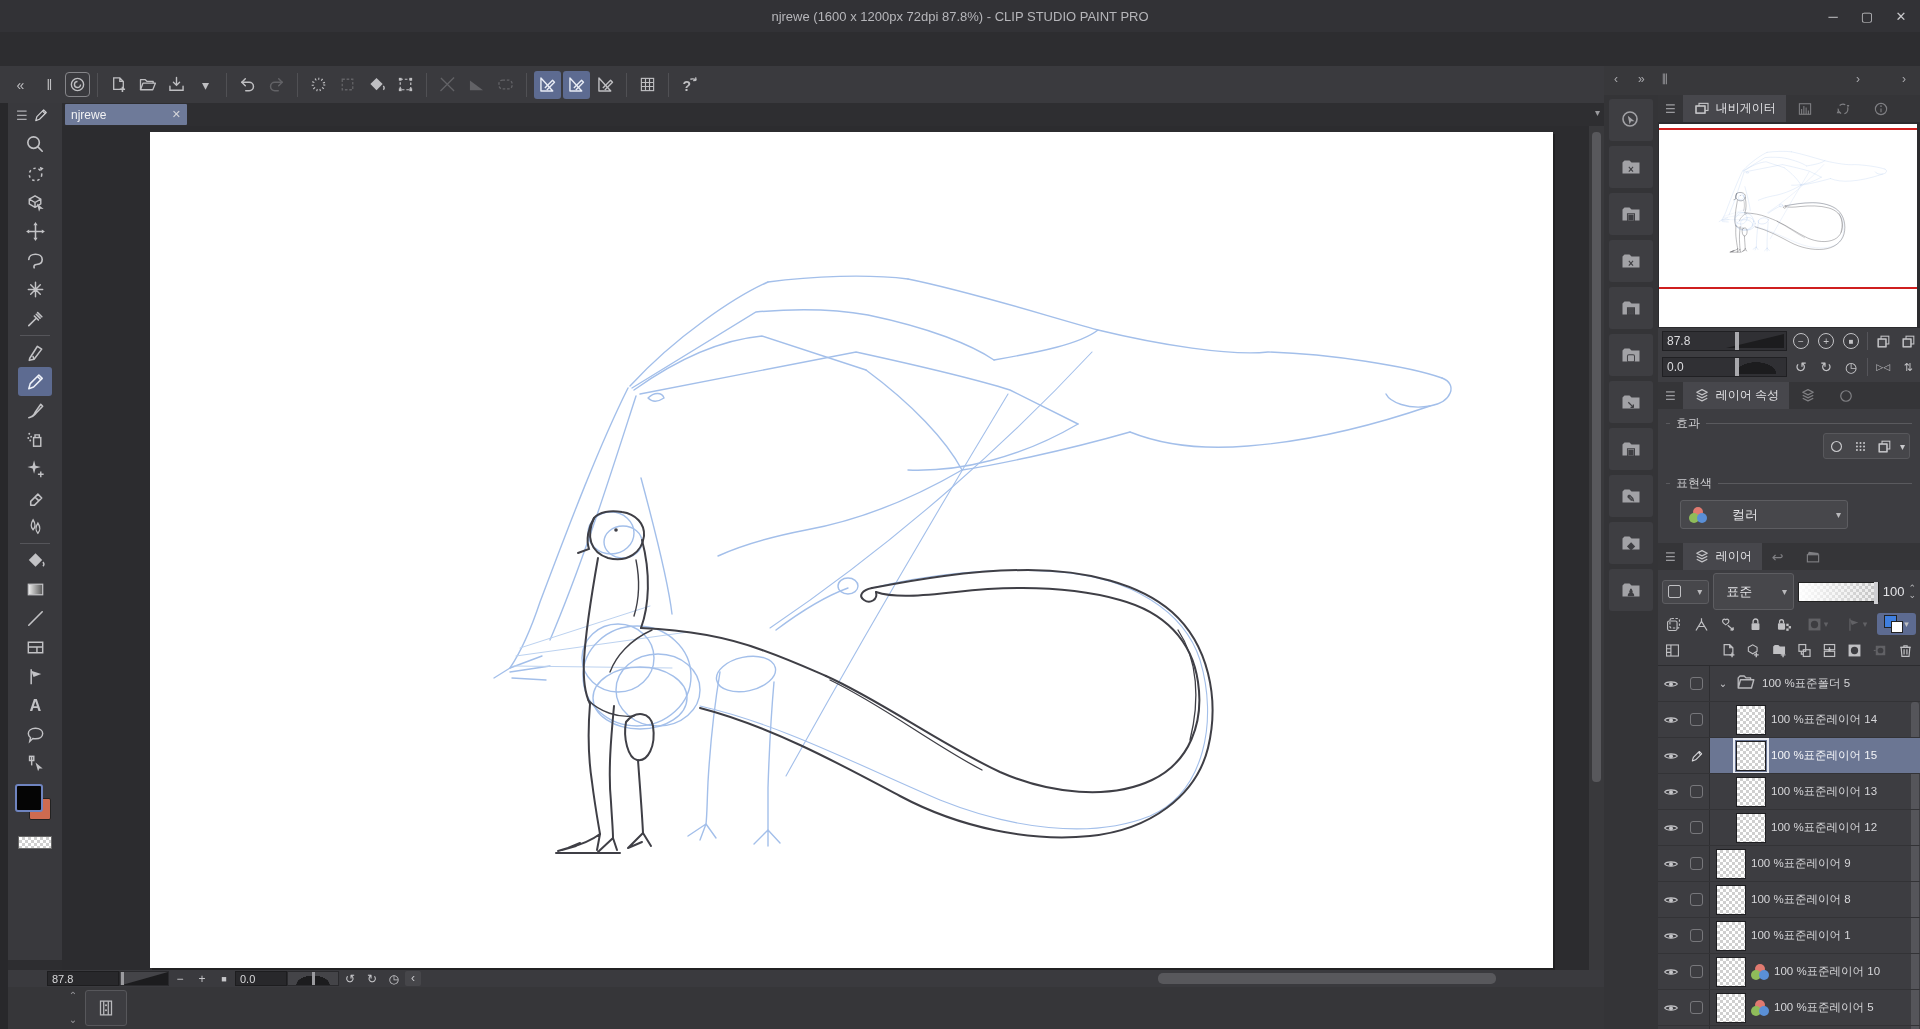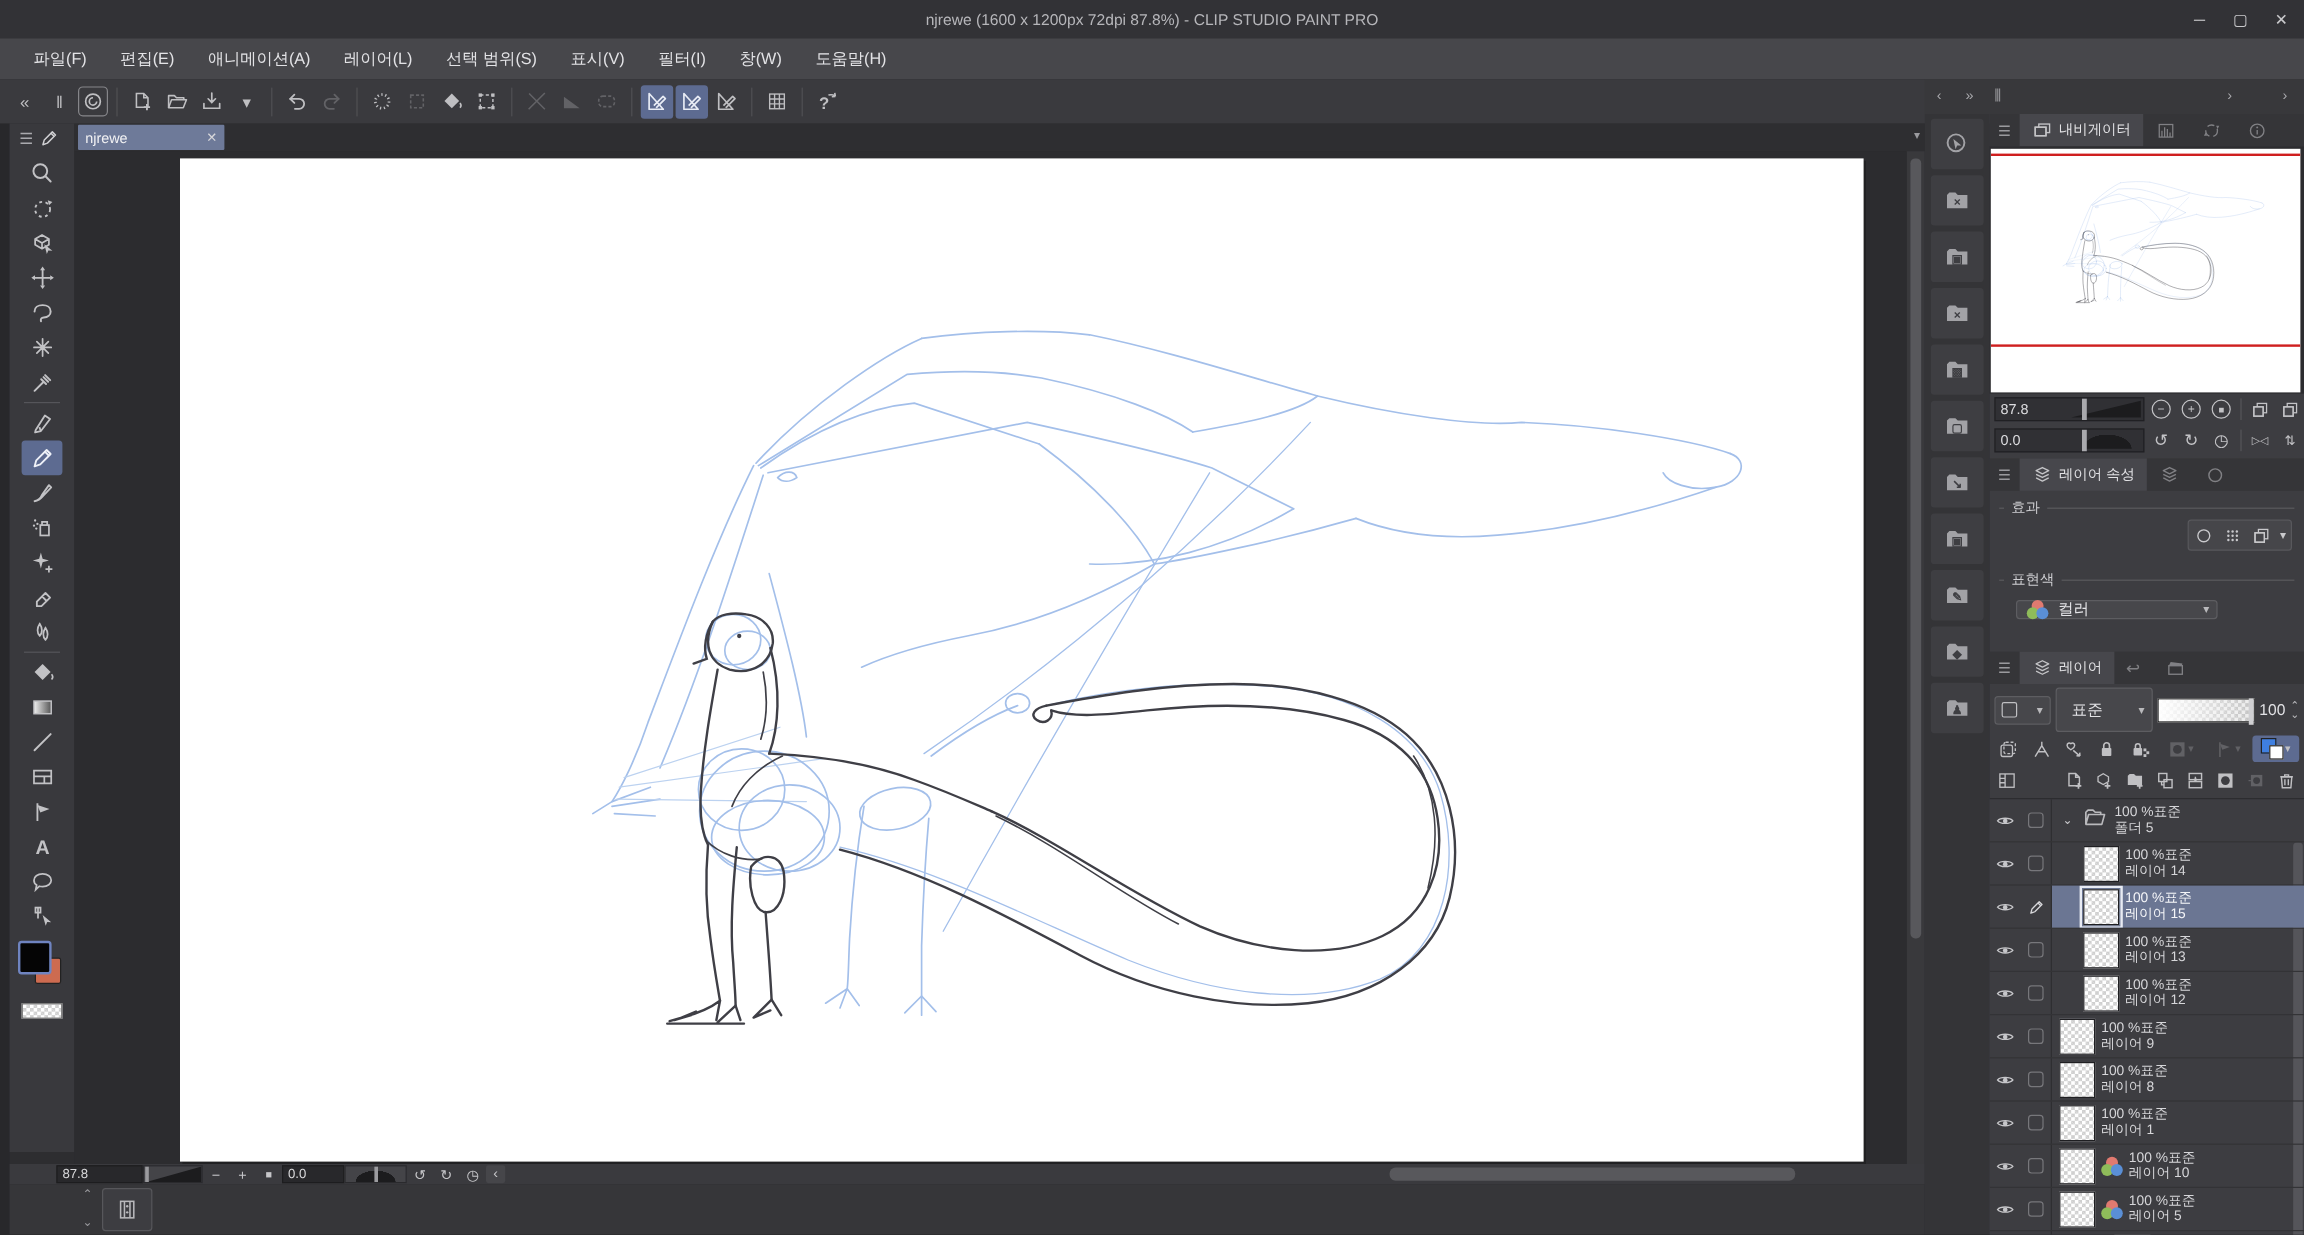--- a/index.html
+++ b/index.html
@@ -127,21 +127,21 @@
   .lcol-eye { width:26px; display:flex; align-items:center; justify-content:center; color:#c6c6c9; }
   .lcol-eye svg { width:18px; height:18px; }
   .lcol-chk { width:26px; display:flex; align-items:center; justify-content:center; border-right:1px solid #2e2e31; color:#d8d8db; }
   .lchk { width:13px; height:13px; border:1px solid #77777b; border-radius:3px; }
   .lcol-chk svg { width:16px; height:16px; }
   .lcontent { flex:1; display:flex; align-items:center; gap:5px; padding-left:6px; overflow:hidden; }
   .lrow.sel .lcontent { background:#6b7693; }
   .lthumb { width:30px; height:30px; border:1px solid #1f1f22; flex:0 0 auto; }
   .lthumb.white { background:#fff; }
   .lrow.sel .lthumb { outline:2px solid #e8ebf3; outline-offset:1px; }
-  .llabels { display:flex; flex-direction:column; justify-content:flex-start; line-height:13px; }
+  .llabels { display:flex; flex-direction:row; justify-content:flex-start; line-height:13px; }
   .linfo, .lname { font-size:11.5px; color:#d6d6d9; white-space:nowrap; }
   .lrow.sel .linfo, .lrow.sel .lname { color:#f4f5f8; }
   .lchev { color:#c9c9cc; font-size:10px; width:14px; text-align:center; }
   .lfold svg { width:22px; height:22px; color:#b9b9bc; }
   .lrgb { flex:0 0 auto; }
   .llscroll { position:absolute; right:1px; top:36px; width:8px; height:330px; background:#55555a; border-radius:3px; }
   .llscroll-arrow { position:absolute; right:1px; bottom:0px; color:#9a9a9e; font-size:9px; }
 
   .spin { font-size:9px; color:#b9b9bc; line-height:7px; }
 </style>
@@ -571,31 +571,20 @@
 
   <div class="abs titlebar">
     <div class="title">njrewe (1600 x 1200px 72dpi 87.8%)  - CLIP STUDIO PAINT PRO</div>
     <div class="winbtns">
       <div class="winbtn">─</div>
       <div class="winbtn">▢</div>
       <div class="winbtn">✕</div>
     </div>
   </div>
 
-  <div class="abs menubar" id="menubar">
-      <div class="menuitem">파일(F)</div>
-      <div class="menuitem">편집(E)</div>
-      <div class="menuitem">애니메이션(A)</div>
-      <div class="menuitem">레이어(L)</div>
-      <div class="menuitem">선택 범위(S)</div>
-      <div class="menuitem">표시(V)</div>
-      <div class="menuitem">필터(I)</div>
-      <div class="menuitem">창(W)</div>
-      <div class="menuitem">도움말(H)</div>
-    </div>
 
   <div class="abs cmdbar" id="cmdbar">
       <div class="cmdbtn cmdchar">«</div>
       <div class="cmdbtn cmdchar">‖</div>
       <div class="cmdbtn boxed">
         <svg>
           <use href="#s-logo"></use>
         </svg>
       </div>
       <div class="cmddiv"></div>
@@ -1075,21 +1064,21 @@
         <span style="font-size:10px">▾</span>
       </div>
     </div>
 
     <div style="position:relative; height:66px">
       <div class="sectlabel">
           <span class="hr0"></span>
           <span>표현색</span>
           <span class="hr"></span>
         </div>
-      <div class="drop" style="margin:6px 0 0 22px; width:168px; height:16px; padding-left:8px; gap:8px">
+      <div class="drop" style="margin:6px 0 0 22px; width:168px; height:29px; padding-left:8px; gap:25px">
         <span class="rgb3">
             <i class="r"></i>
             <i class="g"></i>
             <i class="b"></i>
           </span>
         <span>컬러</span>
         <span class="dchev">▾</span>
       </div>
     </div>
 

